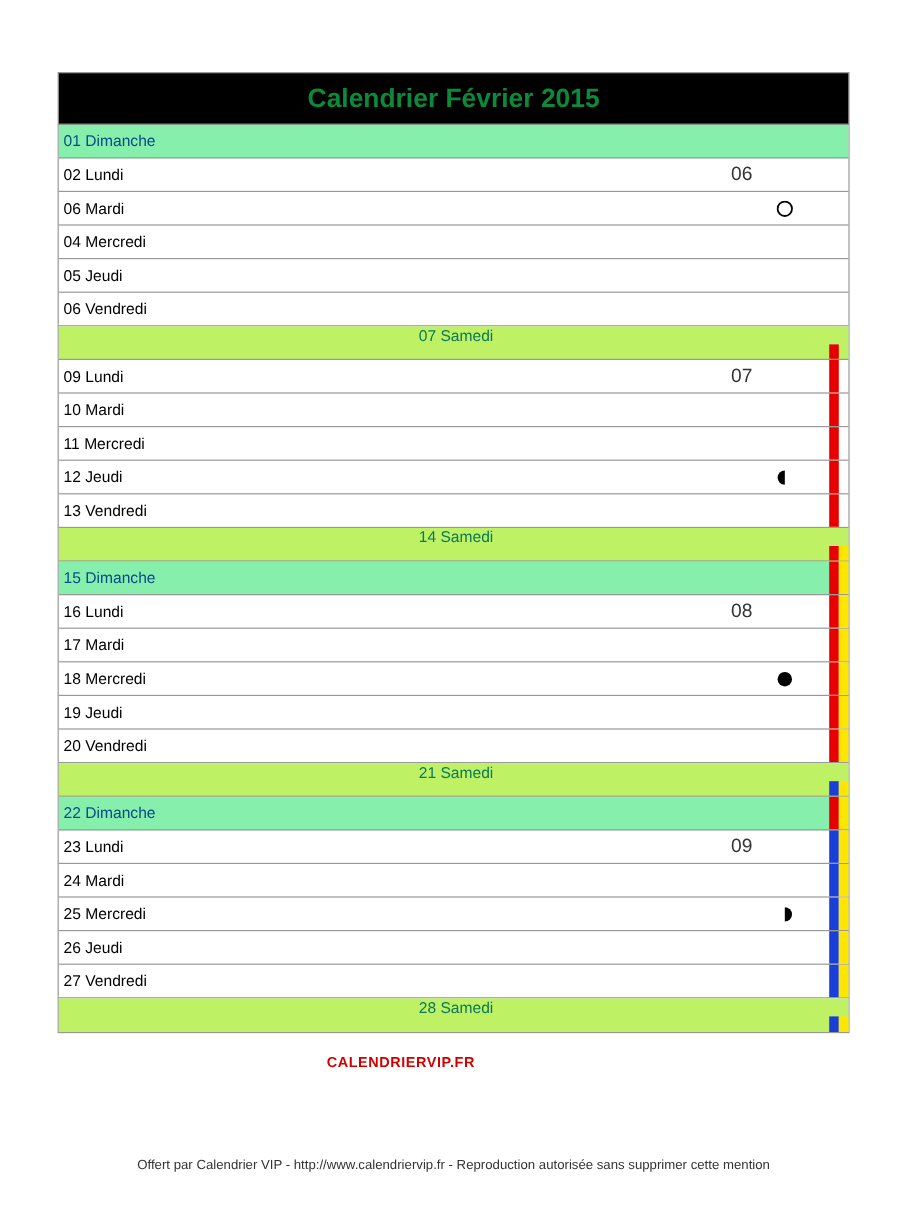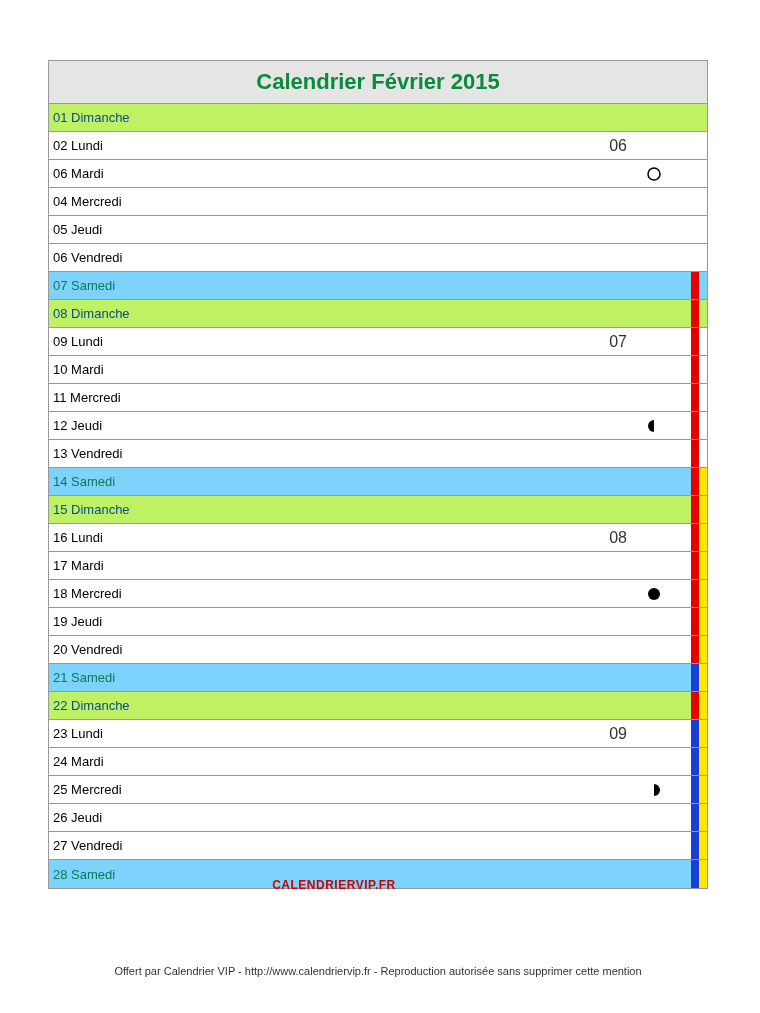--- a/index.html
+++ b/index.html
@@ -11,21 +11,21 @@
     position: relative;
   }
   .calendar {
     position: absolute;
     left: 48px;
     top: 60px;
     width: 660px;
     border: 1px solid #999;
   }
   .header {
-    background: #e5e5e5;
+    background: #000000;
     text-align: center;
     font-size: 22px;
     font-weight: bold;
     color: #0a8a3a;
     padding: 8px 12px;
     border-bottom: 1px solid #999;
   }
   .row {
     display: flex;
     align-items: center;
@@ -35,23 +35,23 @@
     position: relative;
   }
   .row:last-child { border-bottom: none; }
   .daycell {
     flex: 1;
     padding-left: 4px;
     display: flex;
     align-items: center;
   }
   .weekday .daycell { color: #000; }
-  .saturday { background: #7dd3fc; }
+  .saturday { background: #bef264; flex-direction: column; }
   .saturday .daycell { color: #0a7a5a; }
-  .sunday { background: #bef264; }
+  .sunday { background: #86efac; }
   .sunday .daycell { color: #0a4a8a; }
   .weeknum {
     position: absolute;
     right: 80px;
     font-size: 16px;
     color: #333;
   }
   .moon {
     position: absolute;
     right: 46px;
@@ -147,27 +147,20 @@
           <div class="bar empty"></div>
         </div>
       </div>
       <div class="row saturday">
         <div class="daycell">07 Samedi</div>
         <div class="bars">
           <div class="bar" style="background: rgb(230, 0, 0);"></div>
           <div class="bar empty"></div>
         </div>
       </div>
-      <div class="row sunday">
-        <div class="daycell">08 Dimanche</div>
-        <div class="bars">
-          <div class="bar" style="background: rgb(230, 0, 0);"></div>
-          <div class="bar empty"></div>
-        </div>
-      </div>
       <div class="row weekday">
         <div class="daycell">09 Lundi</div>
         <div class="weeknum">07</div>
         <div class="bars">
           <div class="bar" style="background: rgb(230, 0, 0);"></div>
           <div class="bar empty"></div>
         </div>
       </div>
       <div class="row weekday">
         <div class="daycell">10 Mardi</div>

